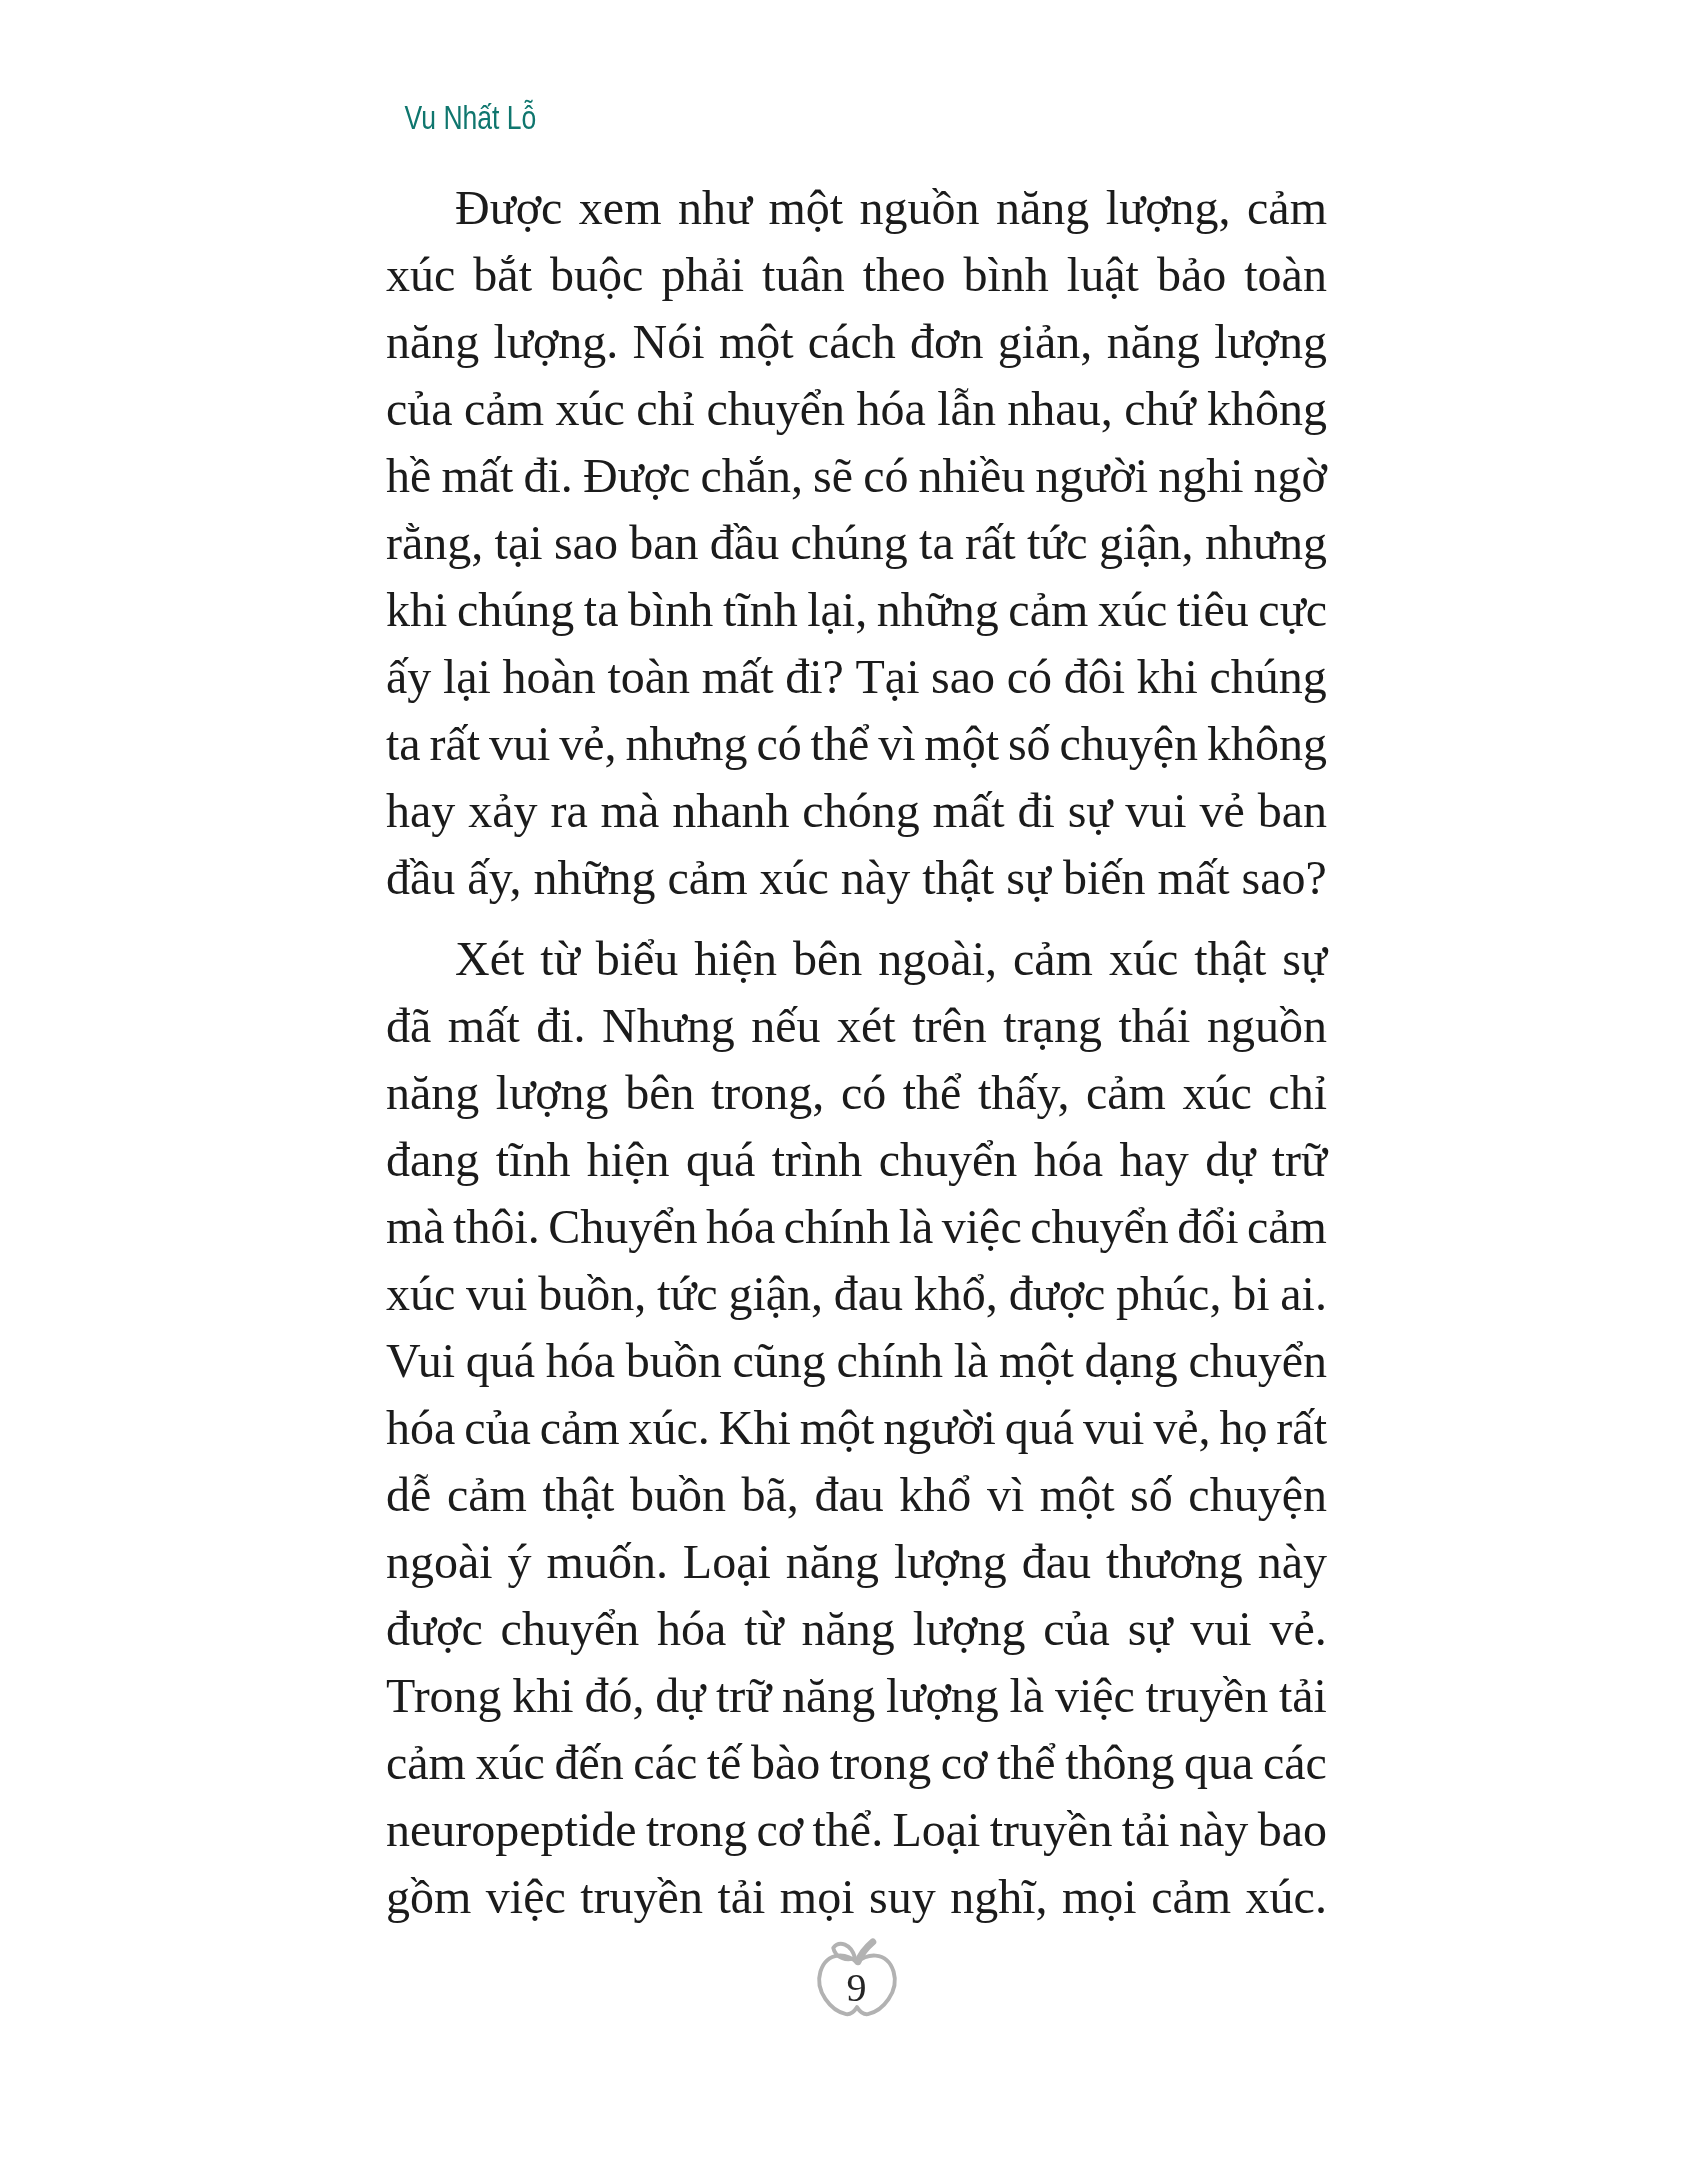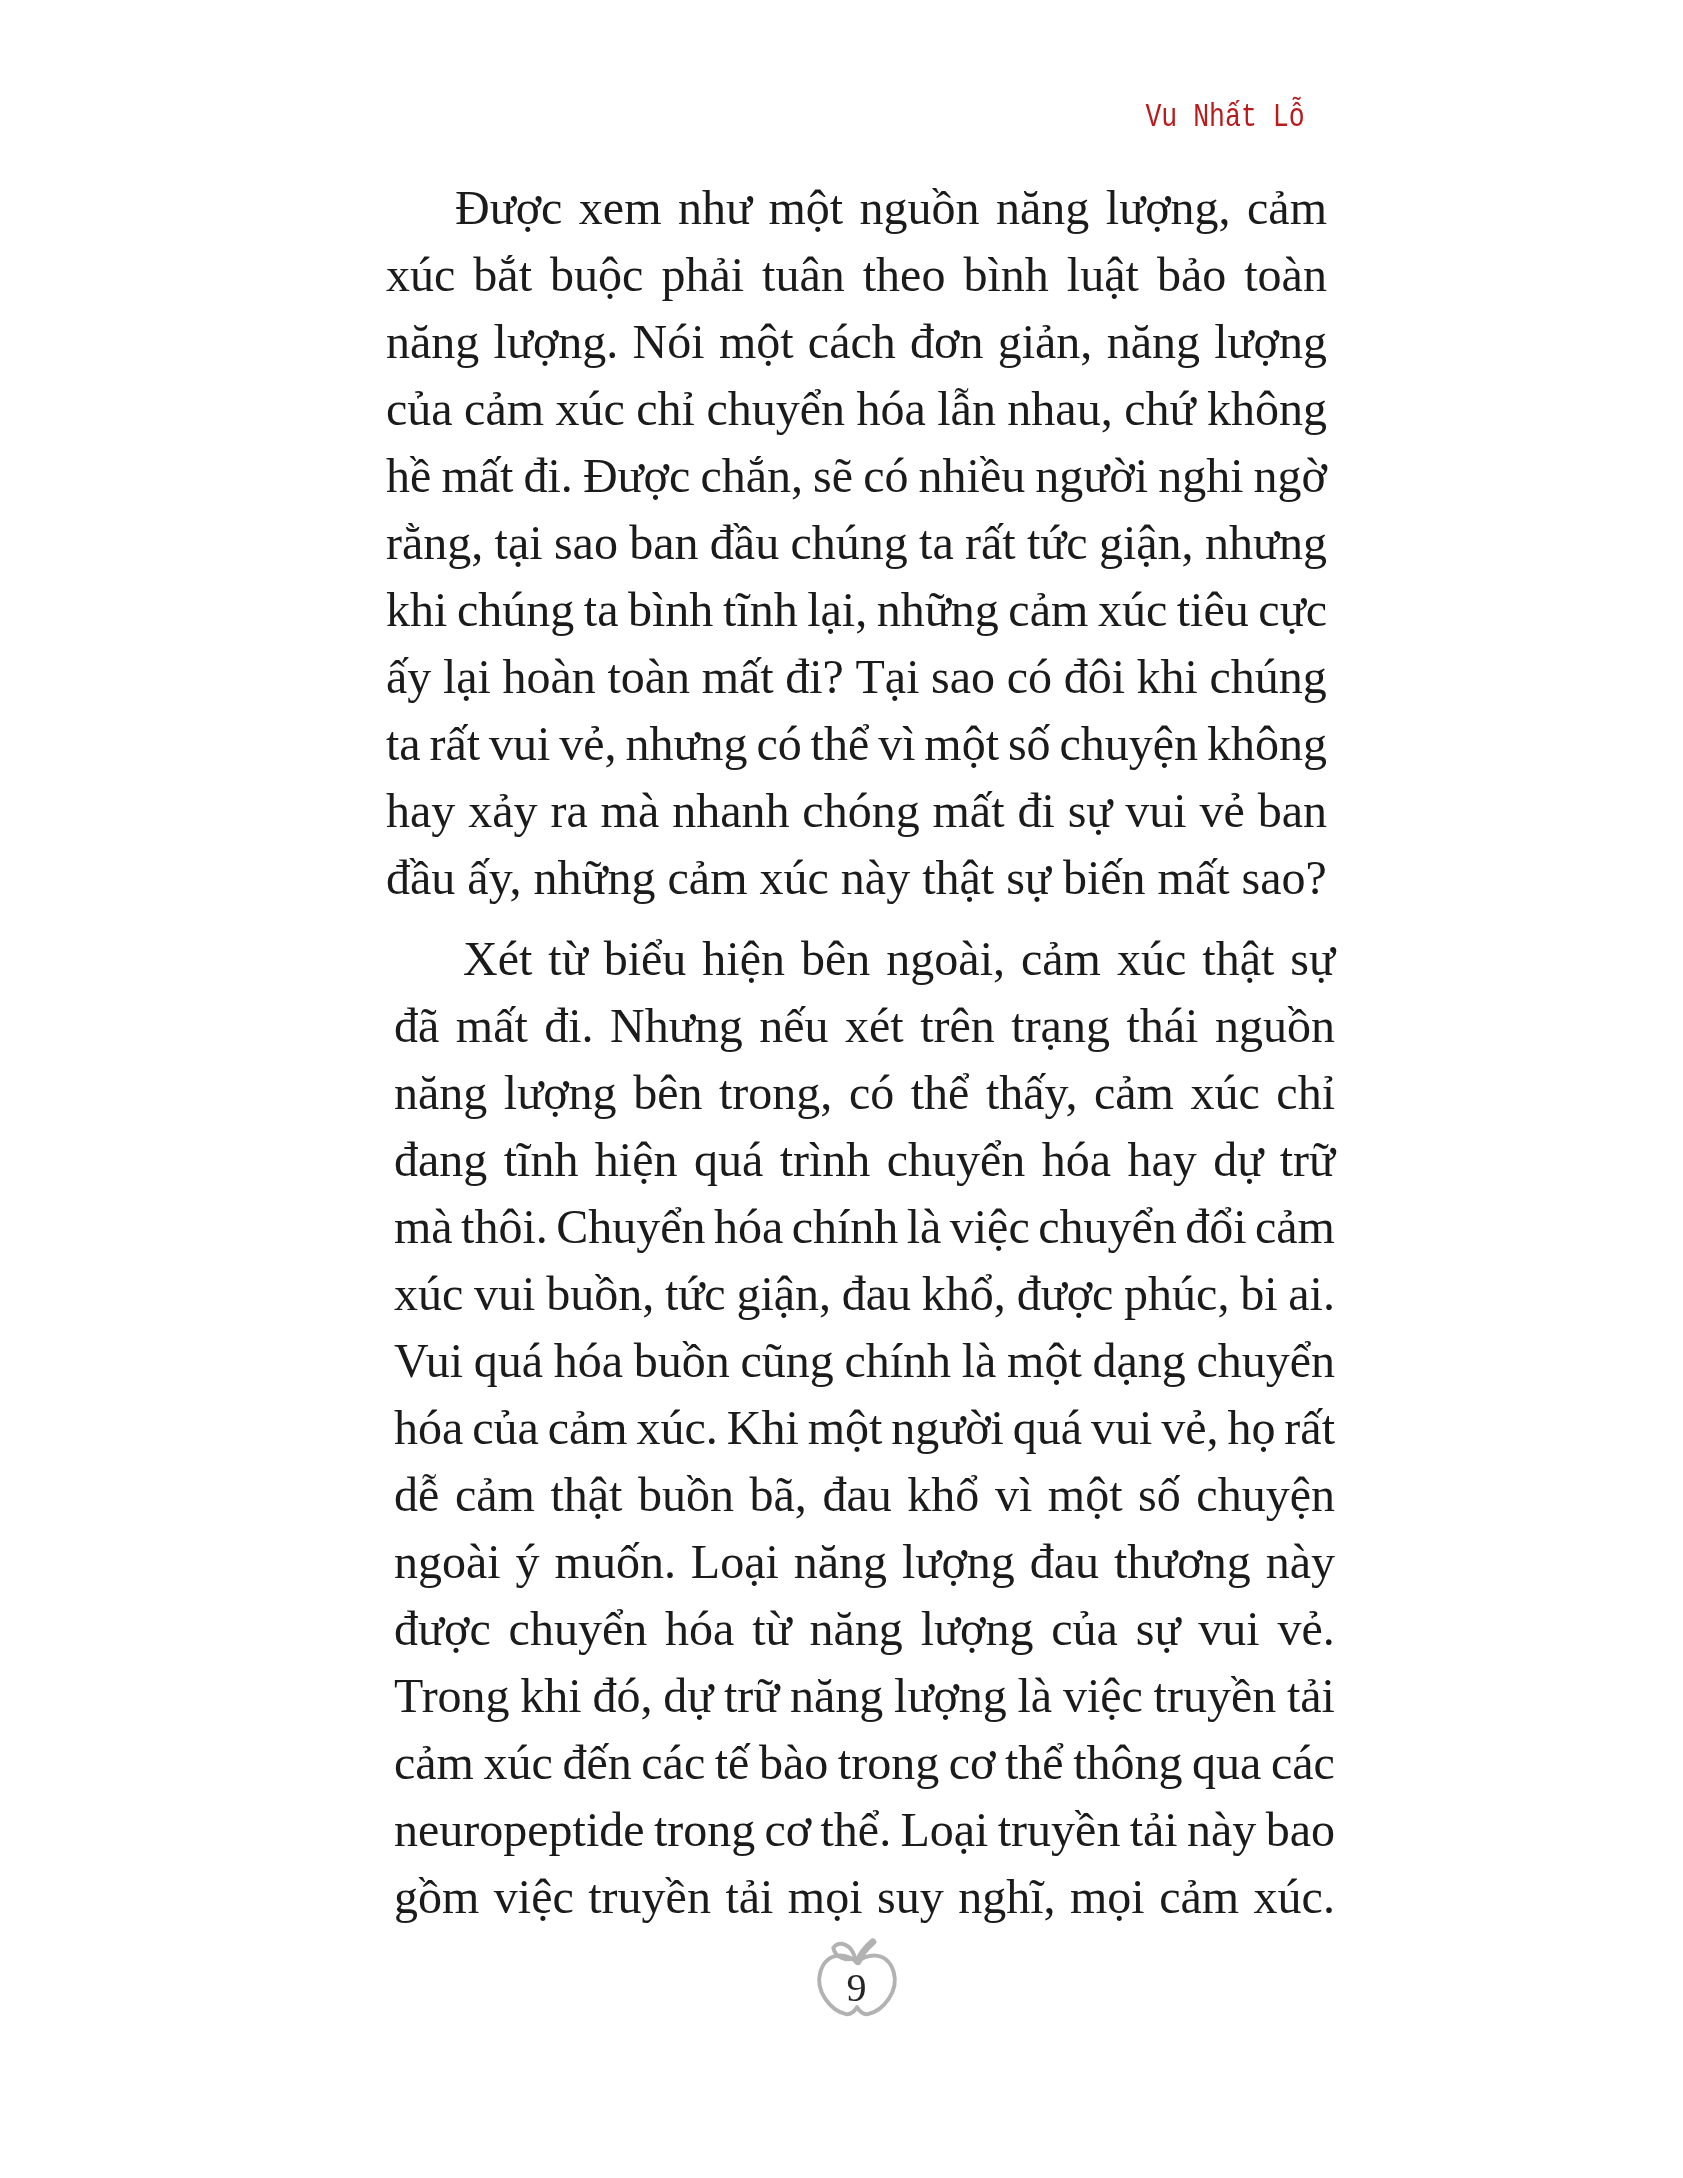--- a/index.html
+++ b/index.html
@@ -22,42 +22,42 @@
     position: absolute;
     left: 386px;
     top: 0;
     width: 941px;
   }
   .running-head {
     position: absolute;
     top: 97px;
     left: 0;
     width: 100%;
-    text-align: right;
-    font-family: Liberation Mono, monospace;
+    text-align: left;
+    font-family: Liberation Sans, sans-serif;
     font-size: 34px;
     line-height: 40px;
-    color: #b91c1c;
+    color: #0f766e;
   }
   .running-head .squeeze {
     display: inline-block;
     transform: scaleX(0.78);
     transform-origin: center;
     letter-spacing: 0px;
     white-space: nowrap;
   }
   .body-text {
     position: absolute;
     top: 174px;
     left: 0;
     width: 941px;
     font-size: 48px;
   }
   .para { width: 941px; }
-  .para + .para { margin-top: 14px; margin-left: 8px; }
+  .para + .para { margin-top: 14px; }
   .line {
     display: flex;
     justify-content: space-between;
     flex-wrap: nowrap;
     line-height: 67px;
     height: 67px;
     white-space: nowrap;
   }
   .line.first { padding-left: 69px; }
   .line span { display: inline-block; }

